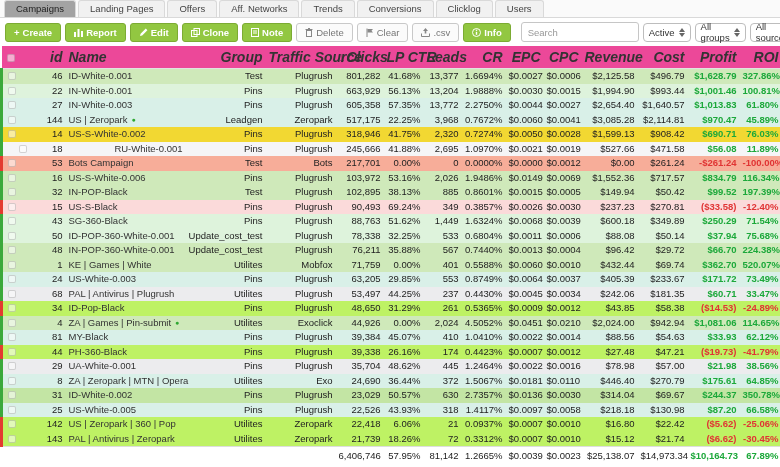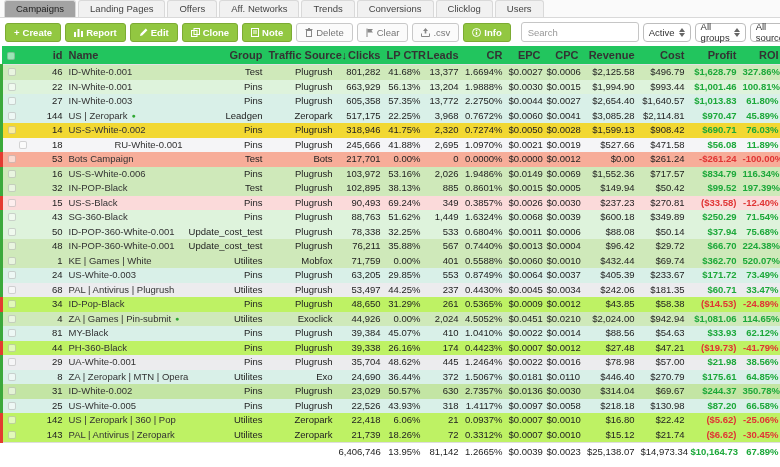--- a/index.html
+++ b/index.html
@@ -29,22 +29,22 @@
     border: 1px solid #bdbdbd; border-radius: 4px; background: #fff; height: 19px;
     font-size: 9.5px; color: #333; padding: 0 5px; cursor: pointer; }
   .sel-status { width: 66px; } .sel-group { width: 74px; } .sel-source { width: 80px; }
   .updown { display: inline-flex; flex-direction: column; gap: 1px; margin-left: 4px; }
   .updown i { width: 0; height: 0; border-left: 3px solid transparent; border-right: 3px solid transparent; }
   .updown .up { border-bottom: 4px solid #666; }
   .updown .dn { border-top: 4px solid #666; }
 
   
   table { width: 780px; border-collapse: collapse; table-layout: fixed; font-size: 9.5px; color: #222; }
-  thead th { font-weight: bold; font-size: 11px; color: #333; padding: 3px 3px; height: 17px;
-    border-bottom: 1px solid #e2e2e2; background: #22c55e; white-space: nowrap; text-align: right; cursor: pointer; }
+  thead th { font-weight: bold; font-size: 14px; color: #333; padding: 3px 3px; height: 17px;
+    border-bottom: 1px solid #e2e2e2; background: #ec4899; white-space: nowrap; text-align: right; cursor: pointer; font-style: italic; }
   thead th.l { text-align: left; }
   td { padding: 0 3px; height: 14.5px; line-height: 14.5px; white-space: nowrap; overflow: visible; }
   .num { text-align: right; }
   .c-name { text-align: left; color: #333; }
   .c-cb { padding-left: 5px; }
   .cb { display: inline-block; width: 8px; height: 8px; border: 1px solid rgba(0,0,0,0.16);
     border-radius: 2px; background: rgba(255,255,255,0.55); vertical-align: middle; cursor: pointer; }
   .dot { display: none; color: #2fa832; font-size: 7px; margin-left: 4px; vertical-align: 1px; }
   .dot.show { display: inline; }
   .pos { color: #1ca83a; font-weight: bold; }
@@ -666,21 +666,21 @@
   </tr>
     </tbody>
   <tfoot>
     <tr>
       <td></td>
       <td></td>
       <td></td>
       <td></td>
       <td></td>
       <td class="num">6,406,746</td>
-      <td class="num">13.95%</td>
+      <td class="num">57.95%</td>
       <td class="num">81,142</td>
       <td class="num">1.2665%</td>
       <td class="num">$0.0039</td>
       <td class="num">$0.0023</td>
       <td class="num">$25,138.07</td>
       <td class="num">$14,973.34</td>
       <td class="num pos">$10,164.73</td>
       <td class="num pos">67.89%</td>
     </tr>
   </tfoot>

